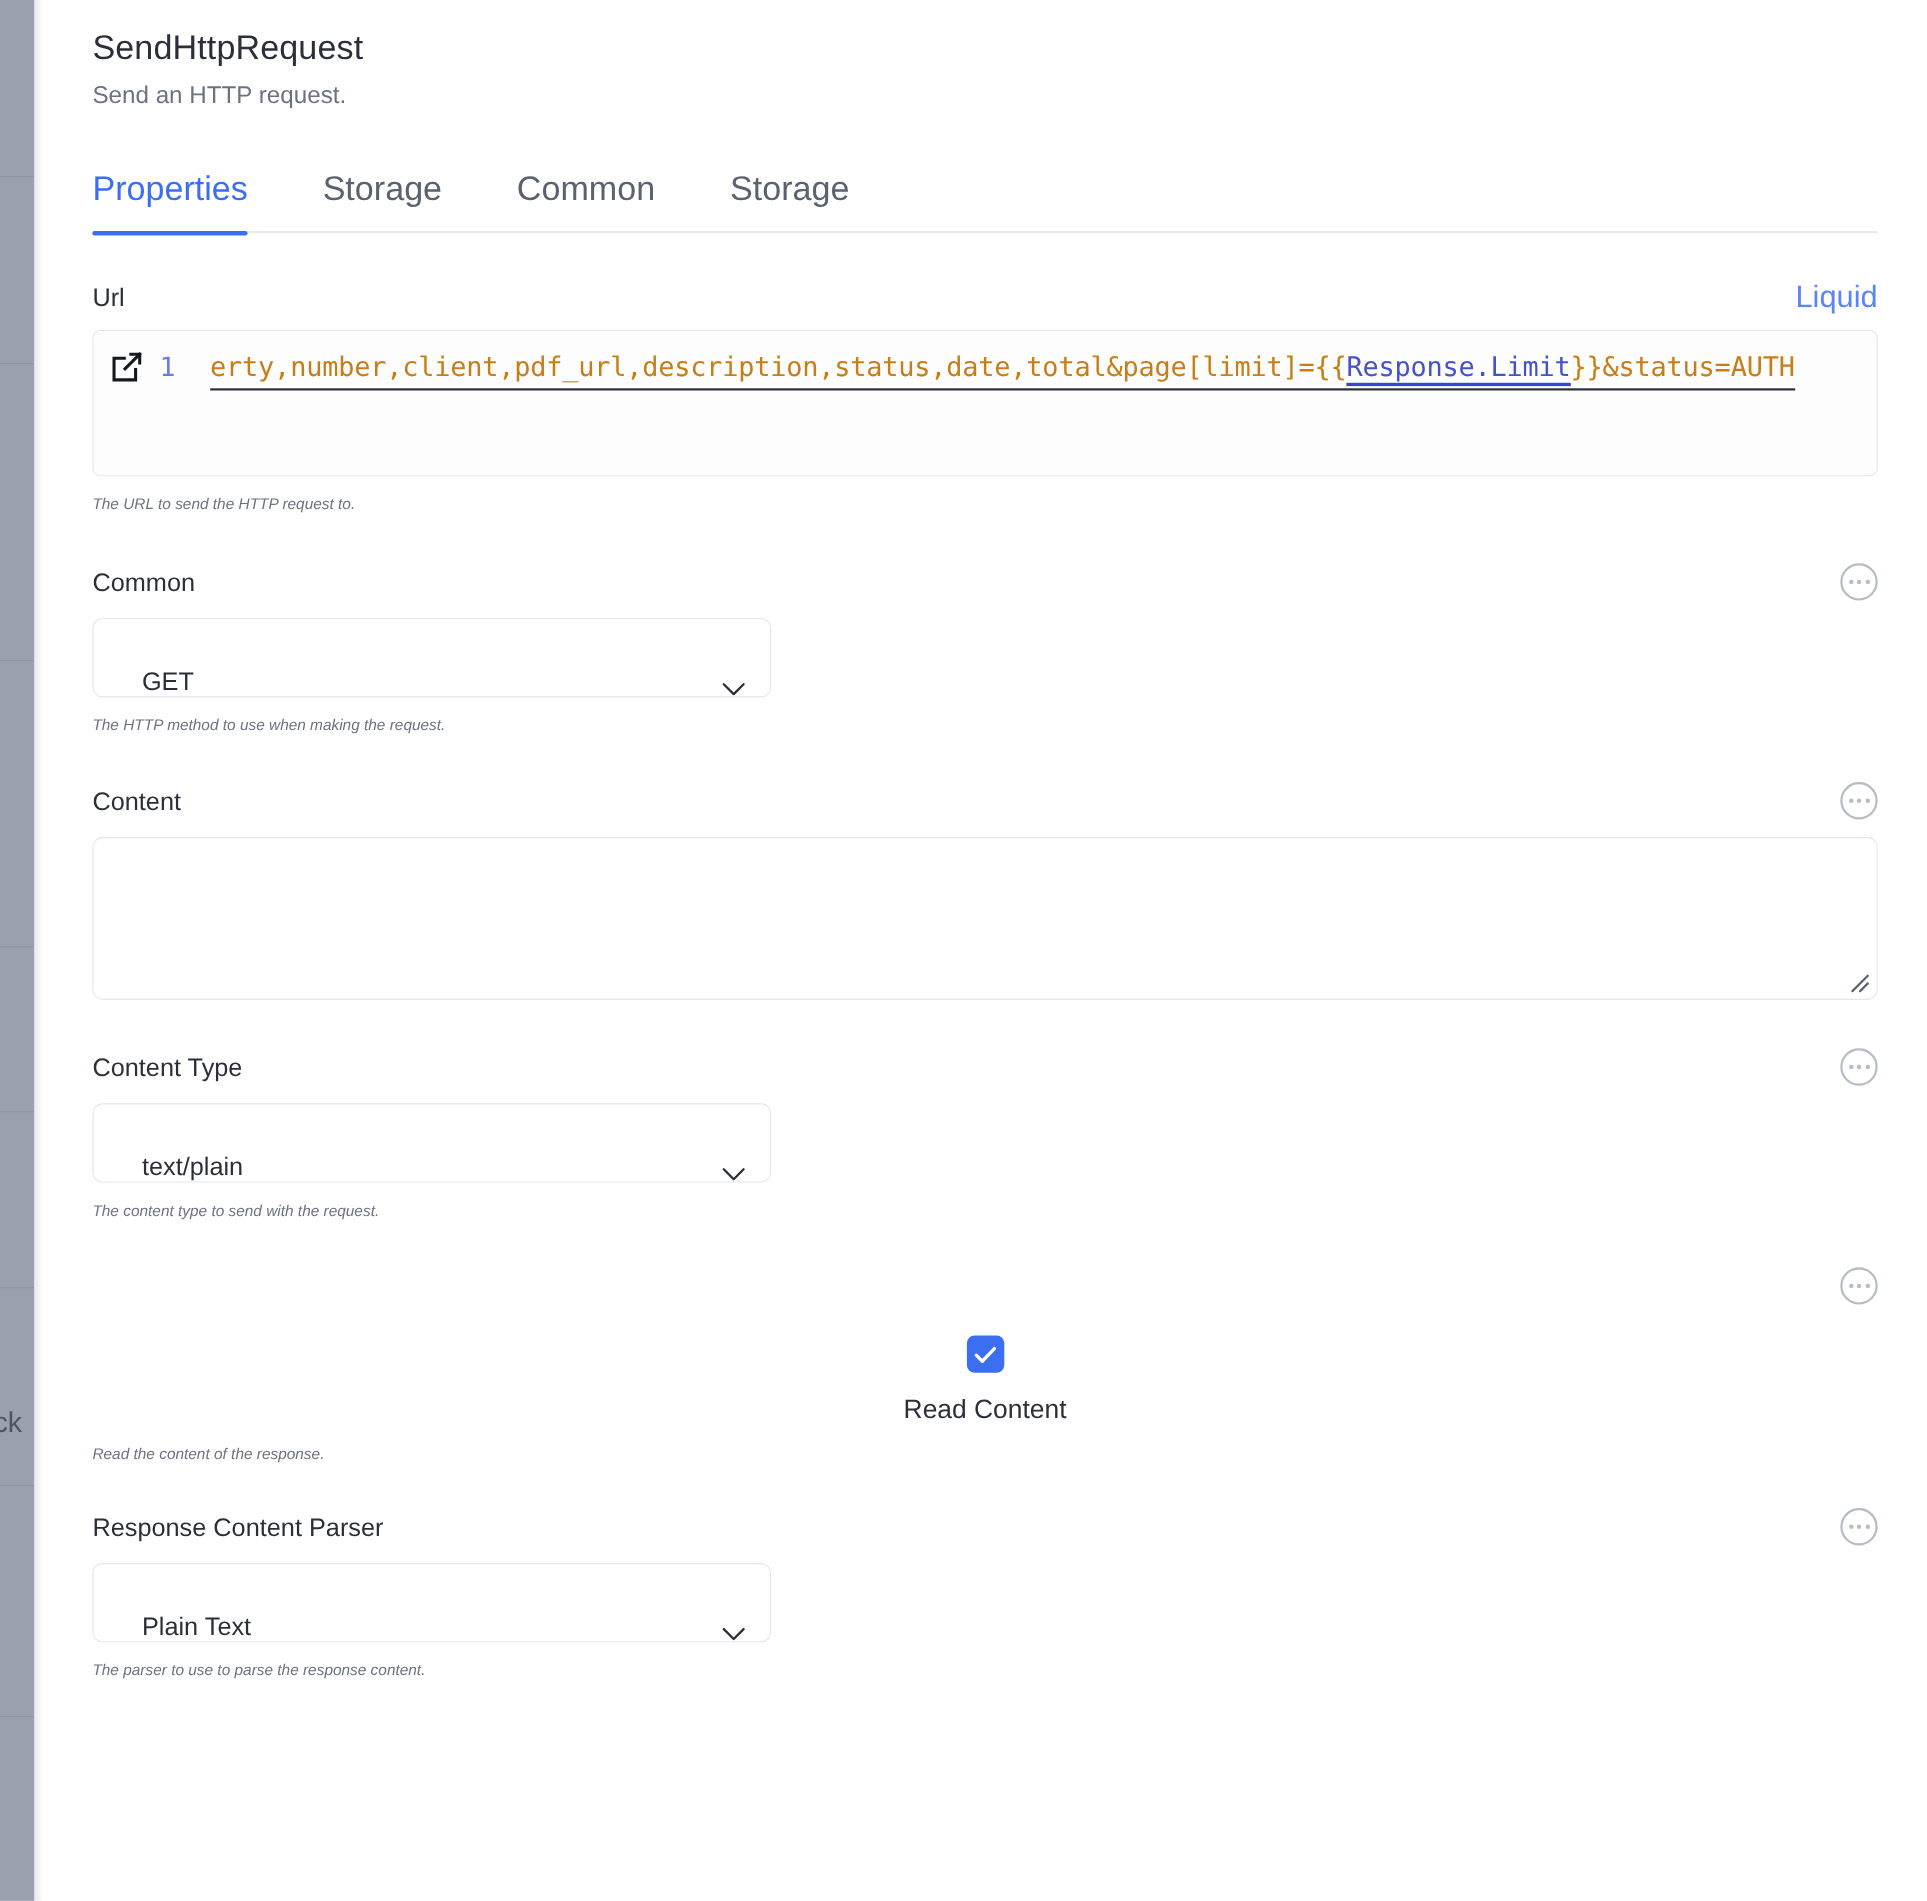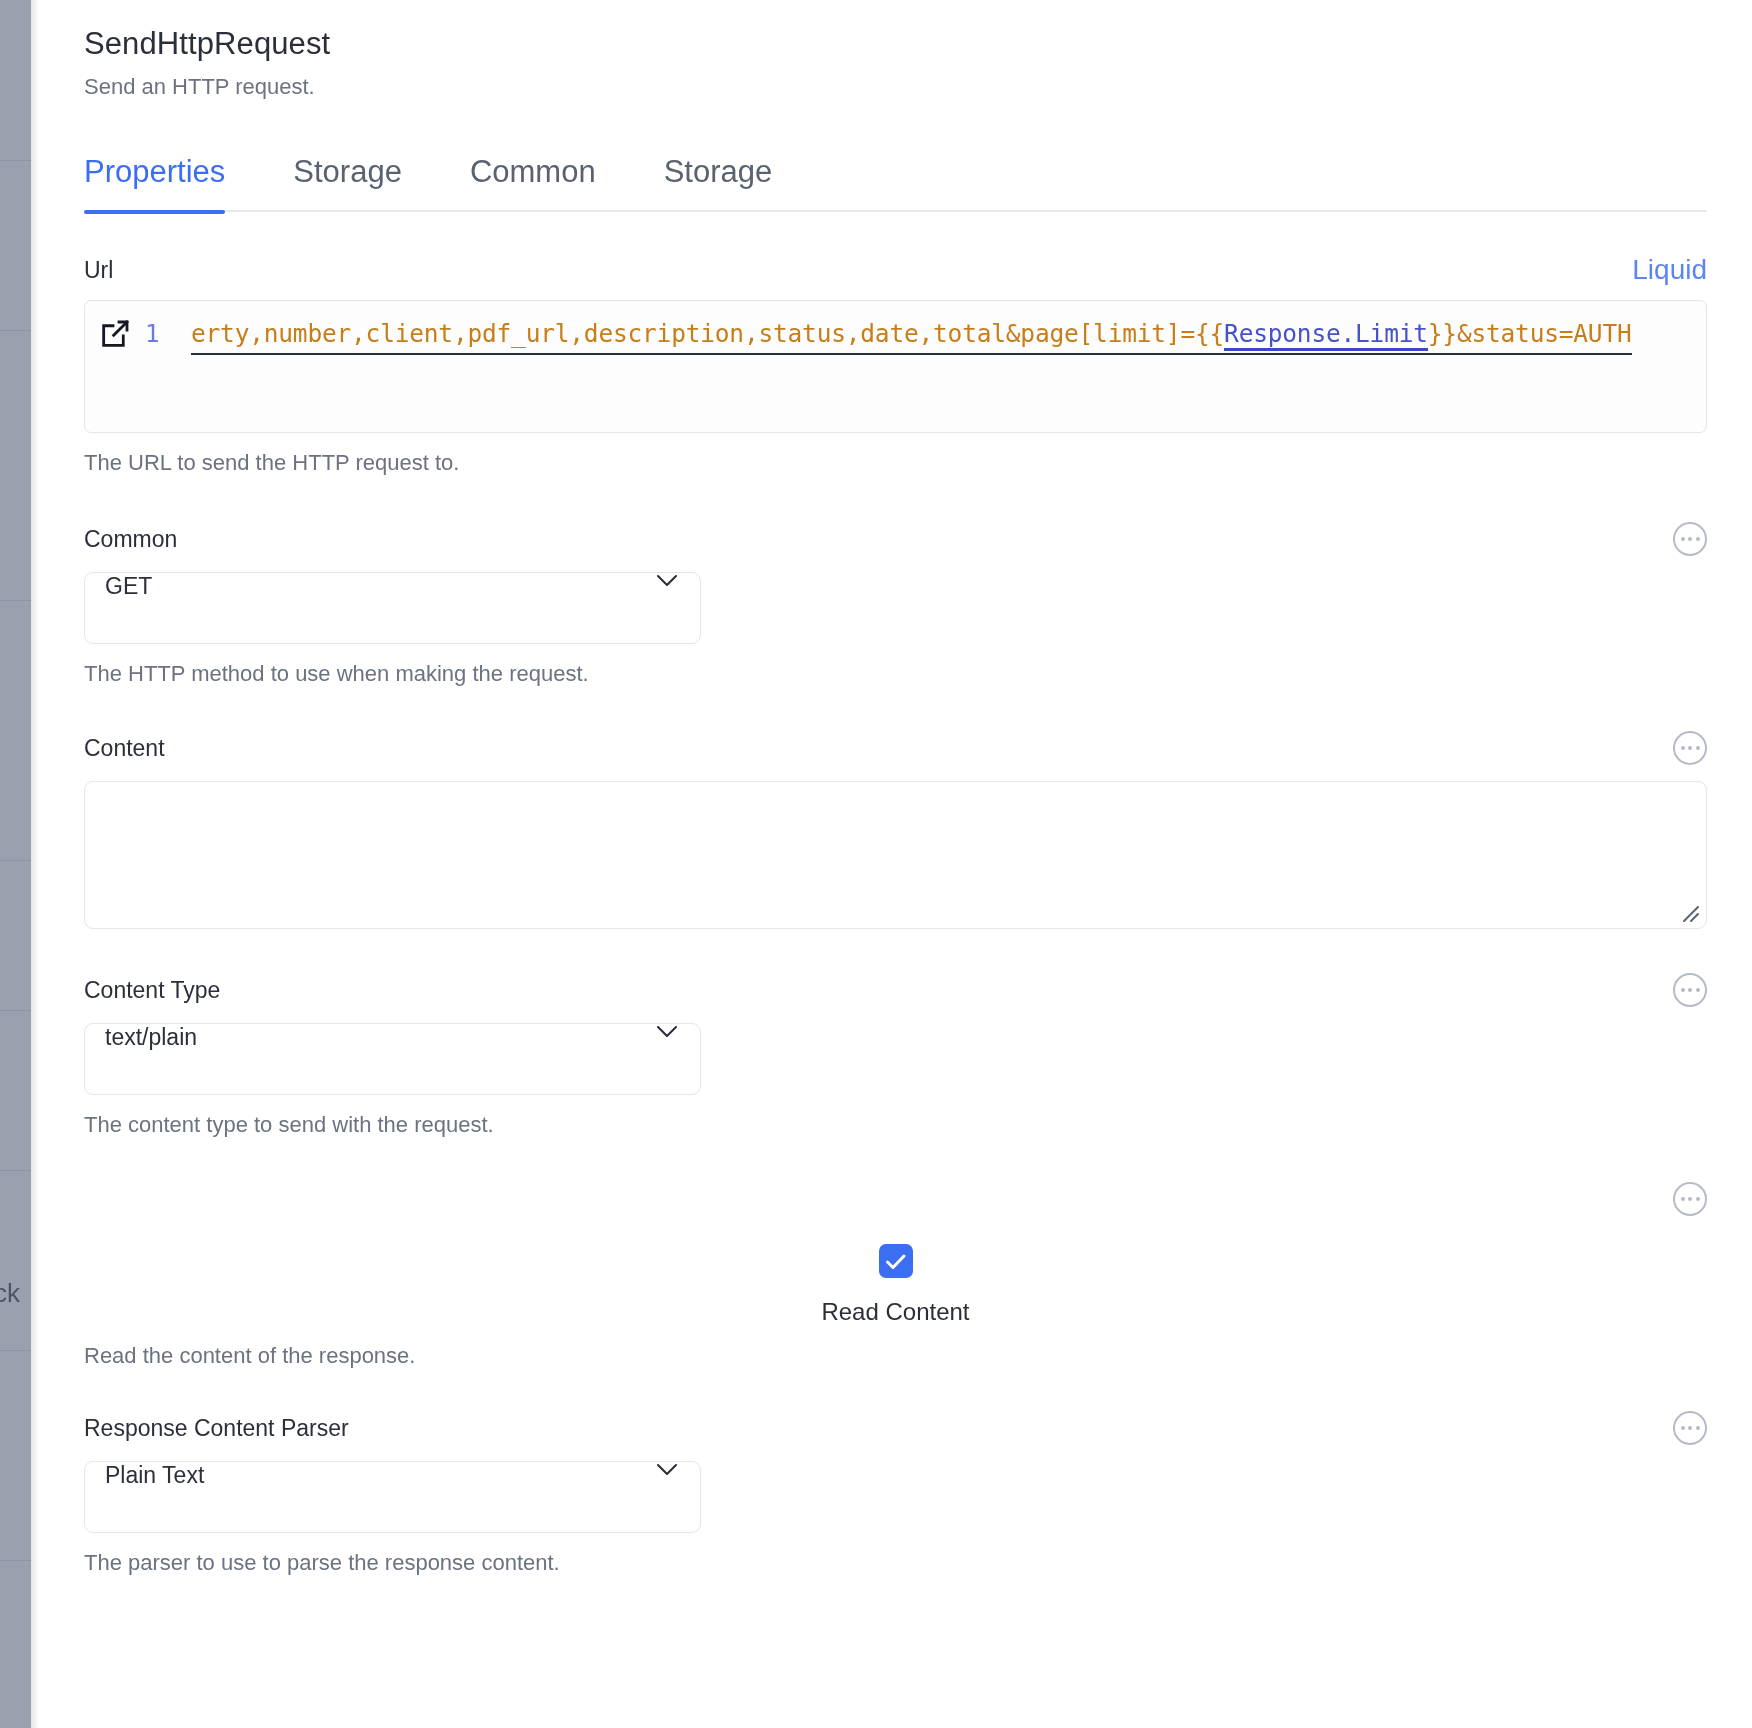--- a/index.html
+++ b/index.html
@@ -183,35 +183,36 @@
     display: inline-block;
     letter-spacing: -0.2px;
   }
   .code-text .var {
     color: #4552c8;
     border-bottom: 3px solid #3b47c9;
   }
 
   .hint {
     margin-top: 17px;
-    font-size: 22px;
+    font-size: 14px;
     color: #6b7280;
+    font-style: italic;
   }
 
   
   .select {
     margin-top: 16px;
     width: 617px;
     height: 72px;
     border: 1.5px solid #e3e6eb;
     border-radius: 9px;
     background: #ffffff;
     display: flex;
-    align-items: flex-start;
-    padding: 0 22px 0 20px;
+    align-items: flex-end;
+    padding: 0 22px 0 44px;
     justify-content: space-between;
     cursor: pointer;
   }
   .select-value {
     font-size: 23px;
     color: #2b2f3a;
   }
   .chev {
     width: 22px; height: 13px;
     flex: none;

